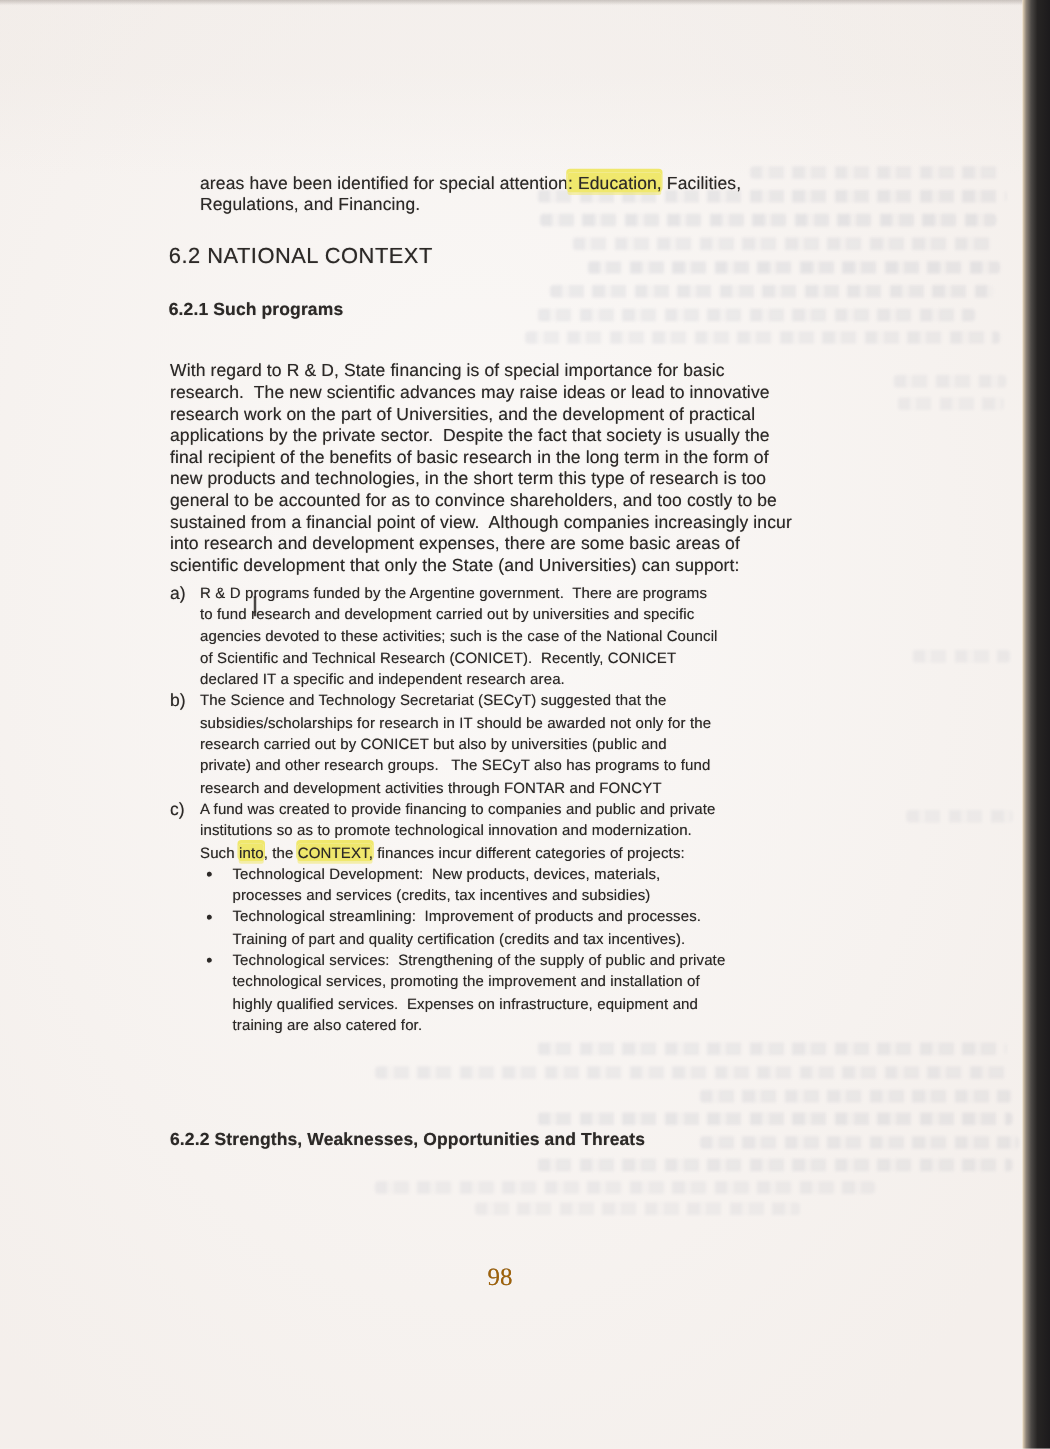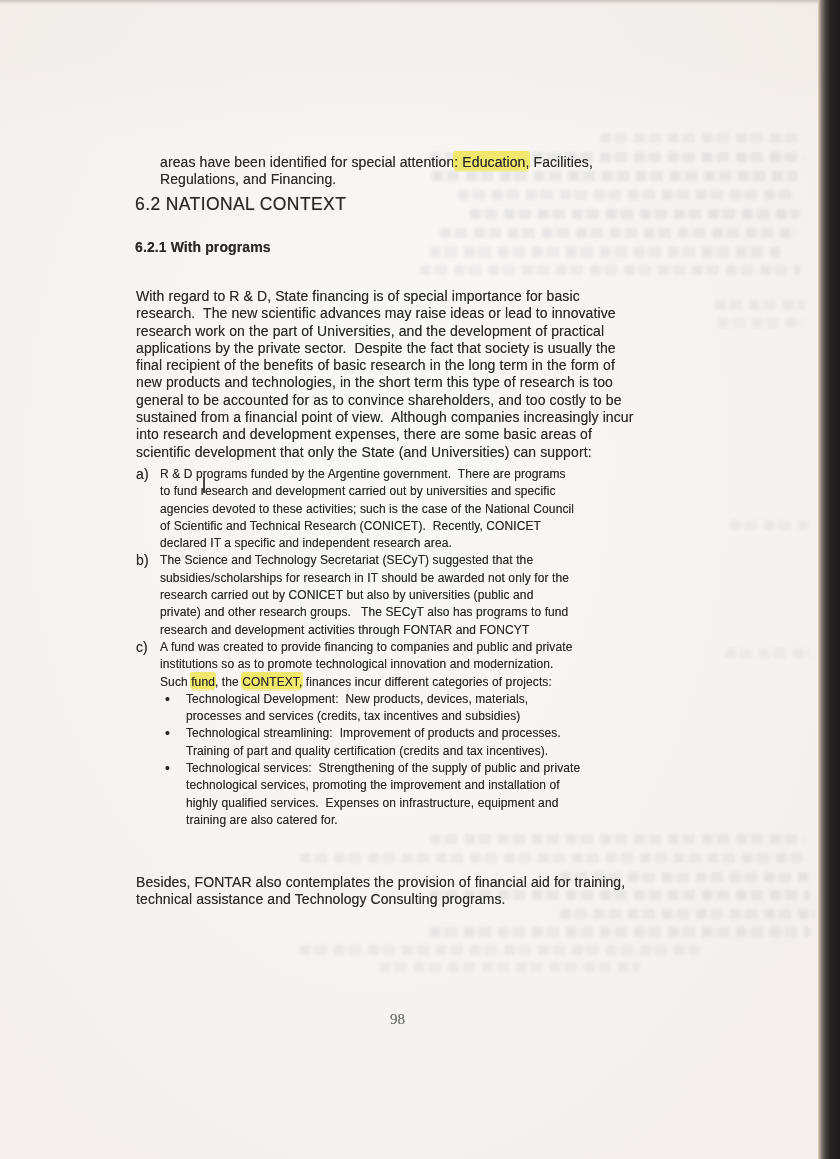--- a/index.html
+++ b/index.html
@@ -24,21 +24,21 @@
   .edge-top{
     position:absolute;top:0;left:0;width:818px;height:4px;
     background:linear-gradient(180deg, rgba(120,112,105,.28), rgba(120,112,105,0));
   }
   .content{position:absolute;inset:0;color:#2c2927;}
   .txt{
     position:absolute;font-size:14px;line-height:17.3px;letter-spacing:.1px;
     white-space:pre-wrap;
     text-shadow:0 0 .6px rgba(44,41,39,.55);
   }
-  .intro{left:160px;top:140px;width:560px;}
+  .intro{left:160px;top:124px;width:560px;}
   .h-main{
     position:absolute;left:135px;top:194px;font-size:17.5px;font-weight:400;
     letter-spacing:.4px;text-shadow:0 0 .7px rgba(44,41,39,.6);
   }
   .h-sub{
     position:absolute;font-size:14px;font-weight:bold;letter-spacing:.1px;
     text-shadow:0 0 .6px rgba(44,41,39,.6);
   }
   .h-621{left:135px;top:239px;}
   .h-622{left:136px;top:903px;}
@@ -56,21 +56,21 @@
   .bullets{margin-left:29px;}
   .bullet-row{display:flex;align-items:flex-start;}
   .bullet-glyph{
     flex:0 0 21px;font-size:14px;line-height:17.3px;
     text-shadow:0 0 .6px rgba(44,41,39,.55);
   }
   .closing{left:136px;top:860px;width:600px;}
   .pagenum{
     position:absolute;left:390px;top:1011px;
     font-family:"Liberation Serif","DejaVu Serif",serif;
-    font-size:15px;color:#737373;text-shadow:0 0 .5px rgba(50,47,45,.5);
+    font-size:20px;color:#a16207;text-shadow:0 0 .5px rgba(50,47,45,.5);
   }
   .hl{
     background:var(--hl, #f0e86d);
     box-shadow:0 -2px 0 1px var(--hl, #f0e86d), 0 2px 0 0 rgba(240,232,109,.55);
     border-radius:2px;
   }
   
   .stray-mark{
     position:absolute;left:203px;top:477px;width:2px;height:16px;
     background:#2c2927;opacity:.85;filter:blur(.2px);
@@ -112,21 +112,21 @@
   <div class="ghost" style="left:300px;top:945px;width:400px;opacity:.5"></div>
   <div class="ghost" style="left:380px;top:962px;width:260px;opacity:.45"></div>
 
   <div class="content">
 
     <p class="txt intro"><span>areas have been identified for special attention</span><span class="hl">: Education,</span><span> Facilities,
 Regulations, and Financing.</span></p>
 
     <div class="h-main">6.2 NATIONAL CONTEXT</div>
 
-    <div class="h-sub h-621">6.2.1 With programs</div>
+    <div class="h-sub h-621">6.2.1 Such programs</div>
 
     <p class="txt para1">With regard to R &amp; D, State financing is of special importance for basic
 research.  The new scientific advances may raise ideas or lead to innovative
 research work on the part of Universities, and the development of practical
 applications by the private sector.  Despite the fact that society is usually the
 final recipient of the benefits of basic research in the long term in the form of
 new products and technologies, in the short term this type of research is too
 general to be accounted for as to convince shareholders, and too costly to be
 sustained from a financial point of view.  Although companies increasingly incur
 into research and development expenses, there are some basic areas of
@@ -146,21 +146,21 @@
         <span class="li-text">The Science and Technology Secretariat (SECyT) suggested that the
 subsidies/scholarships for research in IT should be awarded not only for the
 research carried out by CONICET but also by universities (public and
 private) and other research groups.   The SECyT also has programs to fund
 research and development activities through FONTAR and FONCYT</span>
       </div>
       <div class="li-row">
         <span class="li-marker">c)</span>
         <span class="li-text"><span>A fund was created to provide financing to companies and public and private
 institutions so as to promote technological innovation and modernization.
-Such </span><span class="hl">fund</span><span>, the </span><span class="hl">CONTEXT,</span><span> finances incur different categories of projects:</span></span>
+Such </span><span class="hl">into</span><span>, the </span><span class="hl">CONTEXT,</span><span> finances incur different categories of projects:</span></span>
       </div>
       <div class="bullets">
         <div class="bullet-row">
           <span class="bullet-glyph">•</span>
           <span class="li-text">Technological Development:  New products, devices, materials,
 processes and services (credits, tax incentives and subsidies)</span>
         </div>
         <div class="bullet-row">
           <span class="bullet-glyph">•</span>
           <span class="li-text">Technological streamlining:  Improvement of products and processes.
@@ -169,23 +169,22 @@
         <div class="bullet-row">
           <span class="bullet-glyph">•</span>
           <span class="li-text">Technological services:  Strengthening of the supply of public and private
 technological services, promoting the improvement and installation of
 highly qualified services.  Expenses on infrastructure, equipment and
 training are also catered for.</span>
         </div>
       </div>
     </div>
 
-    <p class="txt closing">Besides, FONTAR also contemplates the provision of financial aid for training,
-technical assistance and Technology Consulting programs.</p>
 
+    <div class="h-sub h-622">6.2.2 Strengths, Weaknesses, Opportunities and Threats</div>
 
     <div class="pagenum">98</div>
 
     <div class="stray-mark"></div>
   </div>
 
   <div class="edge-top"></div>
   <div class="edge-right"></div>
 </div>
 

